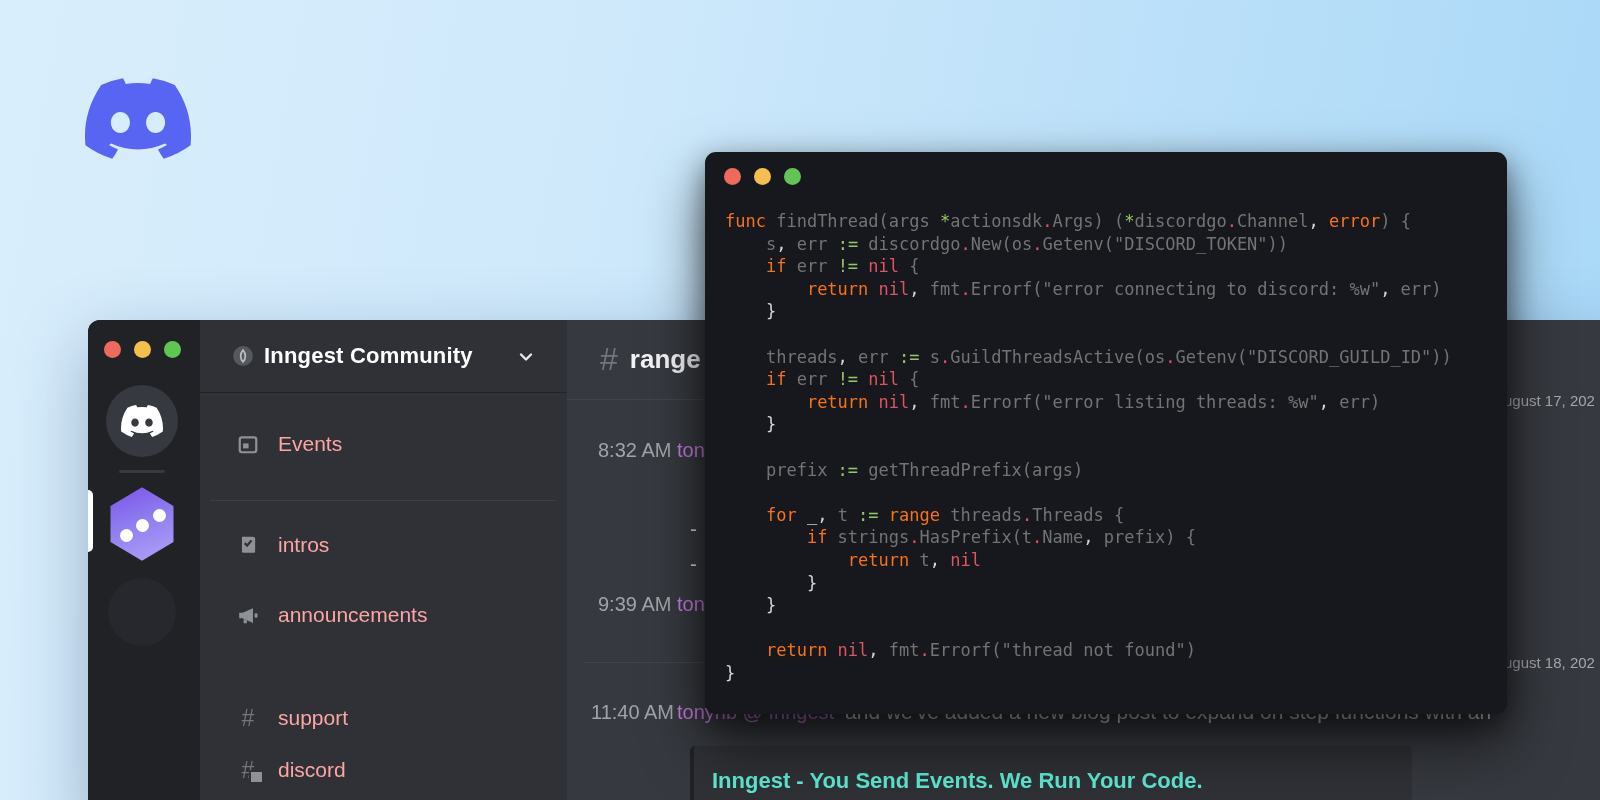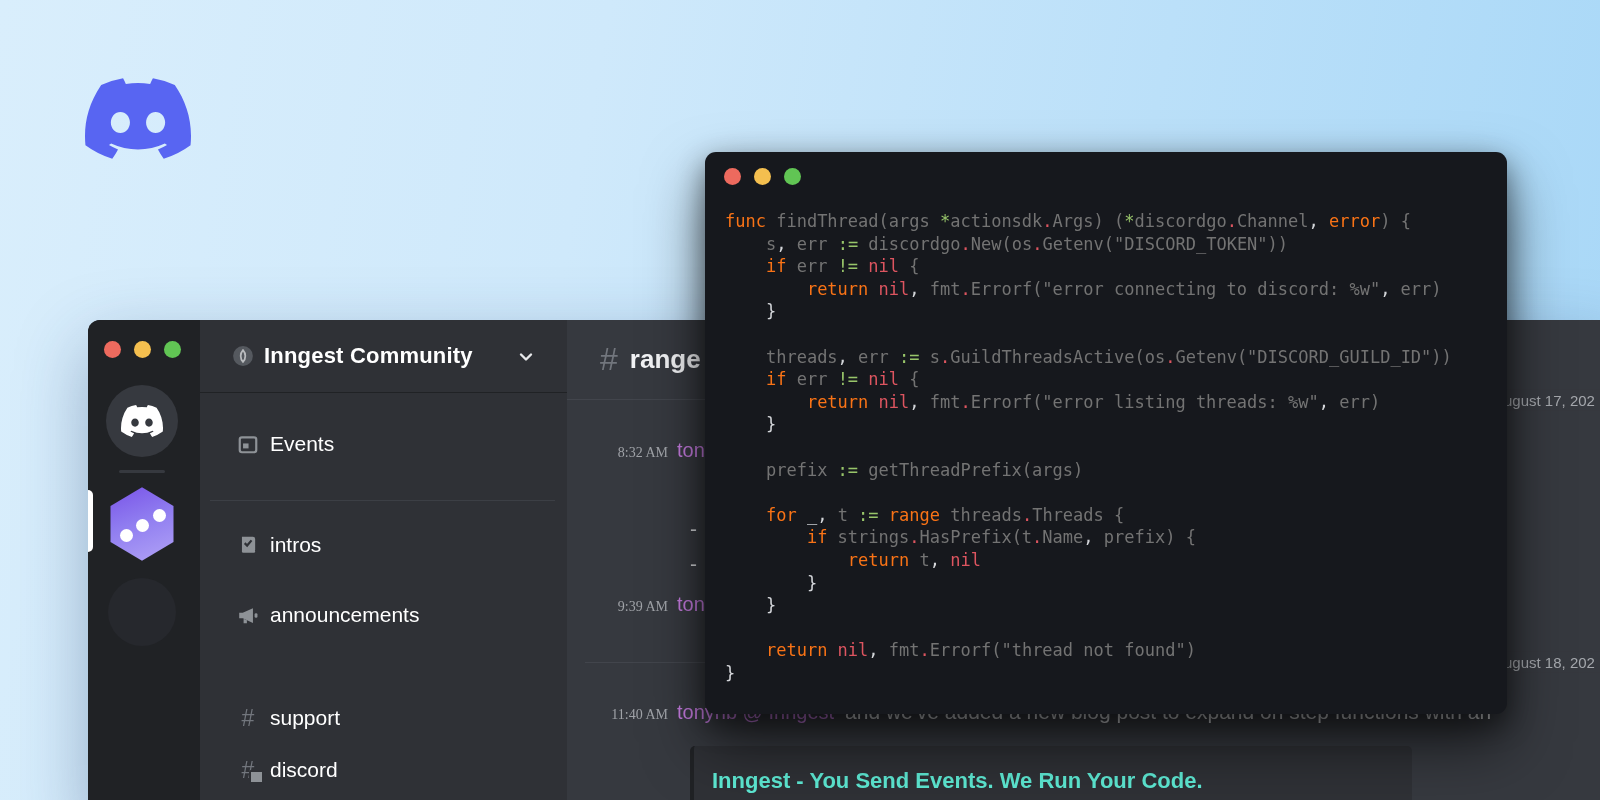--- a/index.html
+++ b/index.html
@@ -43,21 +43,21 @@
   
   .sidebar{position:absolute;left:112px;top:0;bottom:0;width:367px;background:#2f3136;}
   .sb-header{
     position:absolute;left:0;top:0;right:0;height:72px;display:flex;align-items:center;
     box-shadow:0 1px 0 rgba(0,0,0,.3);padding:0 0 0 32px;box-sizing:border-box;
   }
   .sb-title{color:#ffffff;font-size:22px;font-weight:bold;margin-left:10px;letter-spacing:.2px;}
   .sb-header .chev{position:absolute;right:30px;top:26px;}
   .row{position:absolute;left:0;right:0;height:30px;display:flex;align-items:center;color:#8e9297;}
   .row .ric{width:24px;height:24px;margin-left:36px;display:flex;align-items:center;justify-content:center;flex:none;}
-  .row .rlabel{font-size:21px;font-weight:500;margin-left:10px;color:#ffffff;white-space:nowrap;}
+  .row .rlabel{font-size:21px;font-weight:500;margin-left:18px;color:#fca5a5;white-space:nowrap;}
   .sb-divider{position:absolute;left:10px;right:12px;height:1px;background:#3c3f45;}
   .sect-row{position:absolute;left:0;right:0;height:26px;display:flex;align-items:center;}
   .sect-label{color:#8e9297;font-size:15px;font-weight:bold;letter-spacing:.04em;margin-left:8px;}
   .sect-plus{position:absolute;right:24px;top:-6px;font-size:30px;font-weight:300;color:#a3a6ab;line-height:34px;}
   .hashch{font-size:23px;font-weight:500;color:#72767d;}
   .bubble{position:absolute;right:-4px;bottom:-2px;width:11px;height:10px;border-radius:2px;background:#8e9297;border:2px solid #2f3136;}
 
   
   .chat{position:absolute;left:479px;top:0;bottom:0;right:0;background:#36393f;}
   .chat-header{
@@ -65,21 +65,21 @@
     border-bottom:1px solid #42454c;box-sizing:border-box;padding-left:33px;
   }
   .chat-hash{color:#72767d;font-size:32px;font-weight:500;}
   .chat-name{color:#f2f3f5;font-size:26px;font-weight:bold;margin-left:12px;}
   .date-chip{
     position:absolute;background:#36393f;color:#a5a8ad;font-size:15px;font-weight:500;
     padding:2px 10px;white-space:nowrap;transform:translateY(-50%);
   }
   .chat-divider{position:absolute;left:18px;right:0;height:1px;background:#42454c;}
   .msg{position:absolute;display:flex;align-items:baseline;white-space:nowrap;}
-  .msg .time{width:70px;text-align:right;color:#a0a3a8;font-size:14px;flex:none;font-family:Liberation Serif, serif;}
+  .msg .time{width:70px;text-align:right;color:#a0a3a8;font-size:20px;flex:none;}
   .msg .author{margin-left:9px;color:#c57bdf;font-size:20px;font-weight:500;}
   .msg .mtext{margin-left:11px;color:#d5d7da;font-size:21px;}
   .frag{position:absolute;color:#d5d7da;font-size:21px;white-space:nowrap;}
   .embed{
     position:absolute;left:123px;top:426px;width:722px;height:95px;
     background:#2f3136;border-left:4px solid #202225;border-radius:5px;box-sizing:border-box;
     padding:22px 20px 0 18px;
   }
   .embed-title{color:#5eead4;font-size:22px;font-weight:bold;white-space:nowrap;}
 

